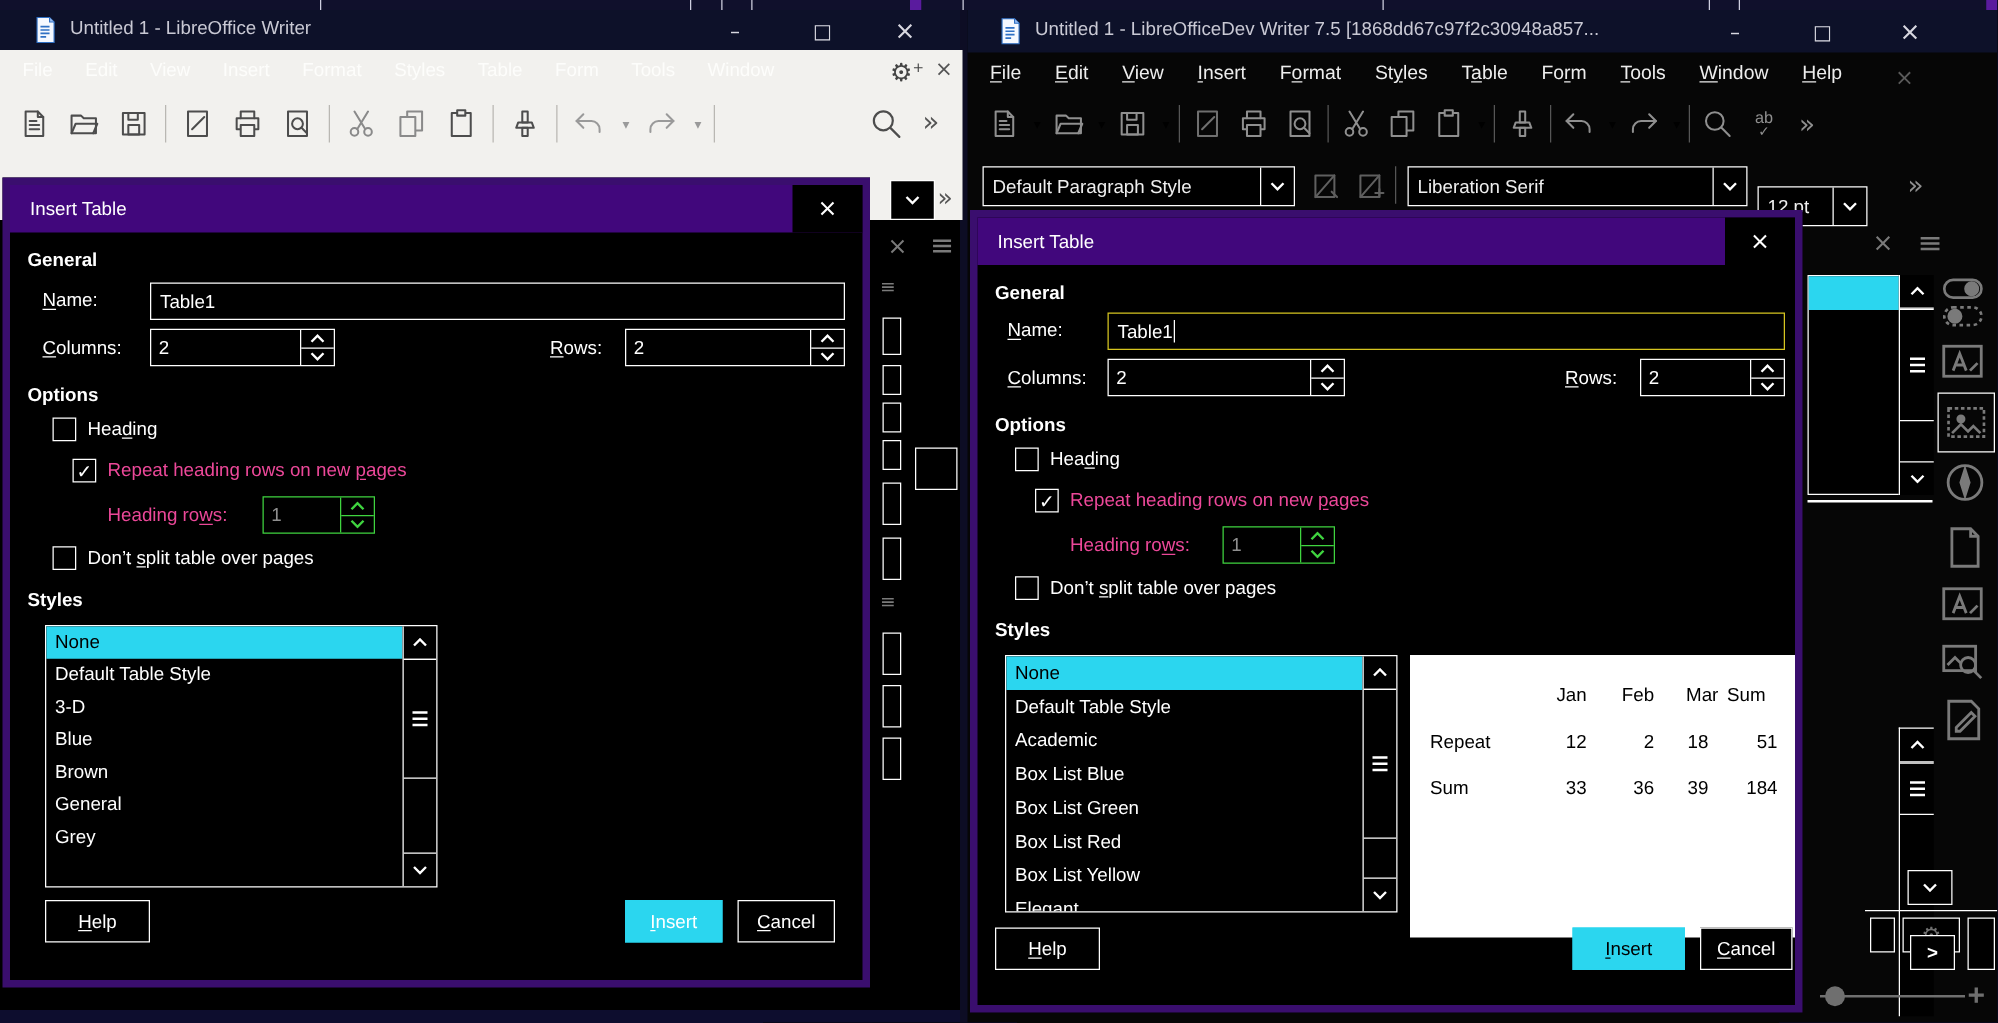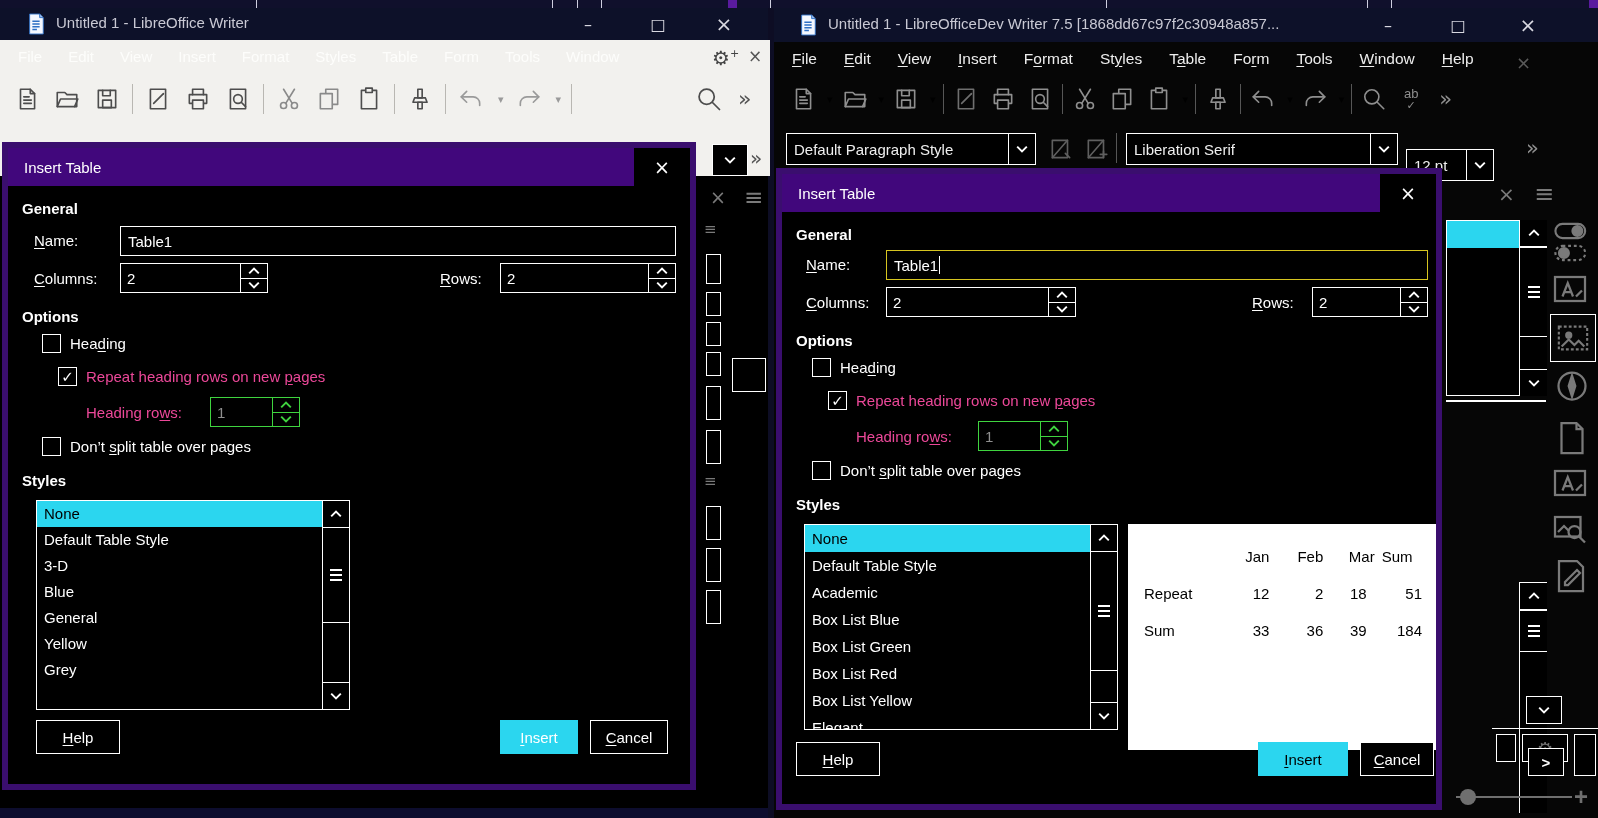--- a/index.html
+++ b/index.html
@@ -340,22 +340,22 @@
       </span>
 
       <span class="sect abs" style="left:14px;top:324px;">Styles</span>
 
       <div class="listbox abs" style="left:28px;top:352px;width:314px;height:210px;">
         <div class="list-items">
           <div class="list-item sel">None</div>
           <div class="list-item">Default Table Style</div>
           <div class="list-item">3-D</div>
           <div class="list-item">Blue</div>
+          <div class="list-item">Brown</div>
           <div class="list-item">General</div>
-          <div class="list-item">Yellow</div>
           <div class="list-item">Grey</div>
         </div>
         <div class="vscroll">
           <div class="vs-up">
               <svg class="chev" viewBox="0 0 10 6">
                 <path d="M1 5l4-4 4 4"></path>
               </svg>
             </div>
           <div class="vs-thumb" style="top:26px;height:94px;">
               <span class="grip"></span>

